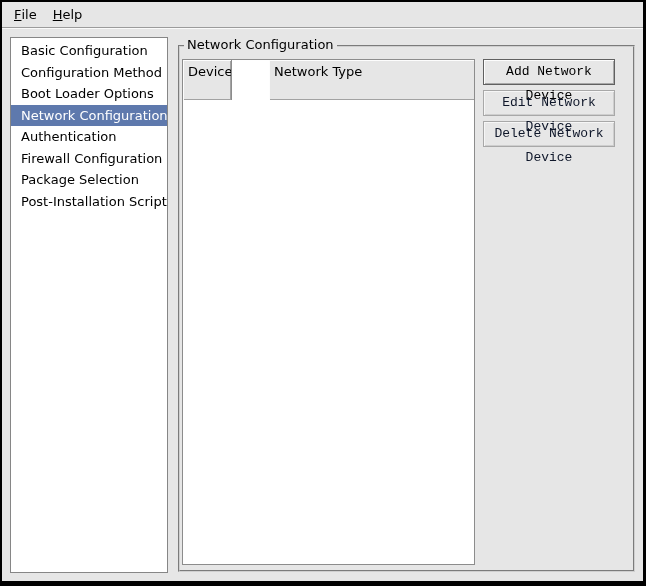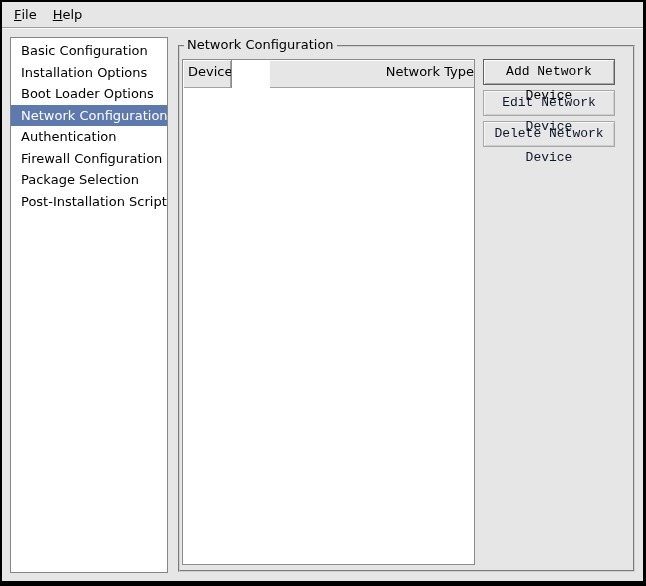--- a/index.html
+++ b/index.html
@@ -50,21 +50,21 @@
     position: absolute; left: 182px; top: 35px; height: 16px; line-height: 16px;
     background: #e6e6e6; padding: 0 3px; z-index: 2; white-space: nowrap;
   }
 
   
   .table-container {
     position: absolute; left: 180px; top: 57px; width: 293px; height: 506px;
     background: #fff; border: 1px solid #8c8c8c;
     display: flex; flex-direction: column;
   }
-  .table-header { display: flex; height: 28px; flex: none; text-align: right; }
+  .table-header { display: flex; height: 40px; flex: none; }
   .th {
     background: #e6e6e6; line-height: 23px; padding-left: 5px;
     border-right: 1px solid #8c8c8c;
     box-shadow: inset 1px 1px 0 #fdfdfd, inset -1px -1px 0 #a2a2a2;
     white-space: nowrap; overflow: hidden; cursor: default;
   }
   .th-device { width: 49px; flex: none; }
   .th-type { flex: 1; border-right: none;
     box-shadow: inset 1px 1px 0 #fdfdfd, inset 0 -1px 0 #a2a2a2; margin-left: 37px; }
   .table-body { flex: 1; background: #fff; }
@@ -98,21 +98,21 @@
       <div class="menu-item">
           <span class="mn">H</span>
           <span>elp</span>
         </div>
     </div>
     <div class="menubar-sep-dark"></div>
     <div class="menubar-sep-light"></div>
 
     <div class="sidebar">
       <div class="sidebar-item">Basic Configuration</div>
-      <div class="sidebar-item">Installation Options</div>
+      <div class="sidebar-item">Configuration Method</div>
       <div class="sidebar-item">Boot Loader Options</div>
       <div class="sidebar-item selected">Network Configuration</div>
       <div class="sidebar-item">Authentication</div>
       <div class="sidebar-item">Firewall Configuration</div>
       <div class="sidebar-item">Package Selection</div>
       <div class="sidebar-item">Post-Installation Script</div>
     </div>
 
     <div class="frame"></div>
     <div class="frame-label">Network Configuration</div>

